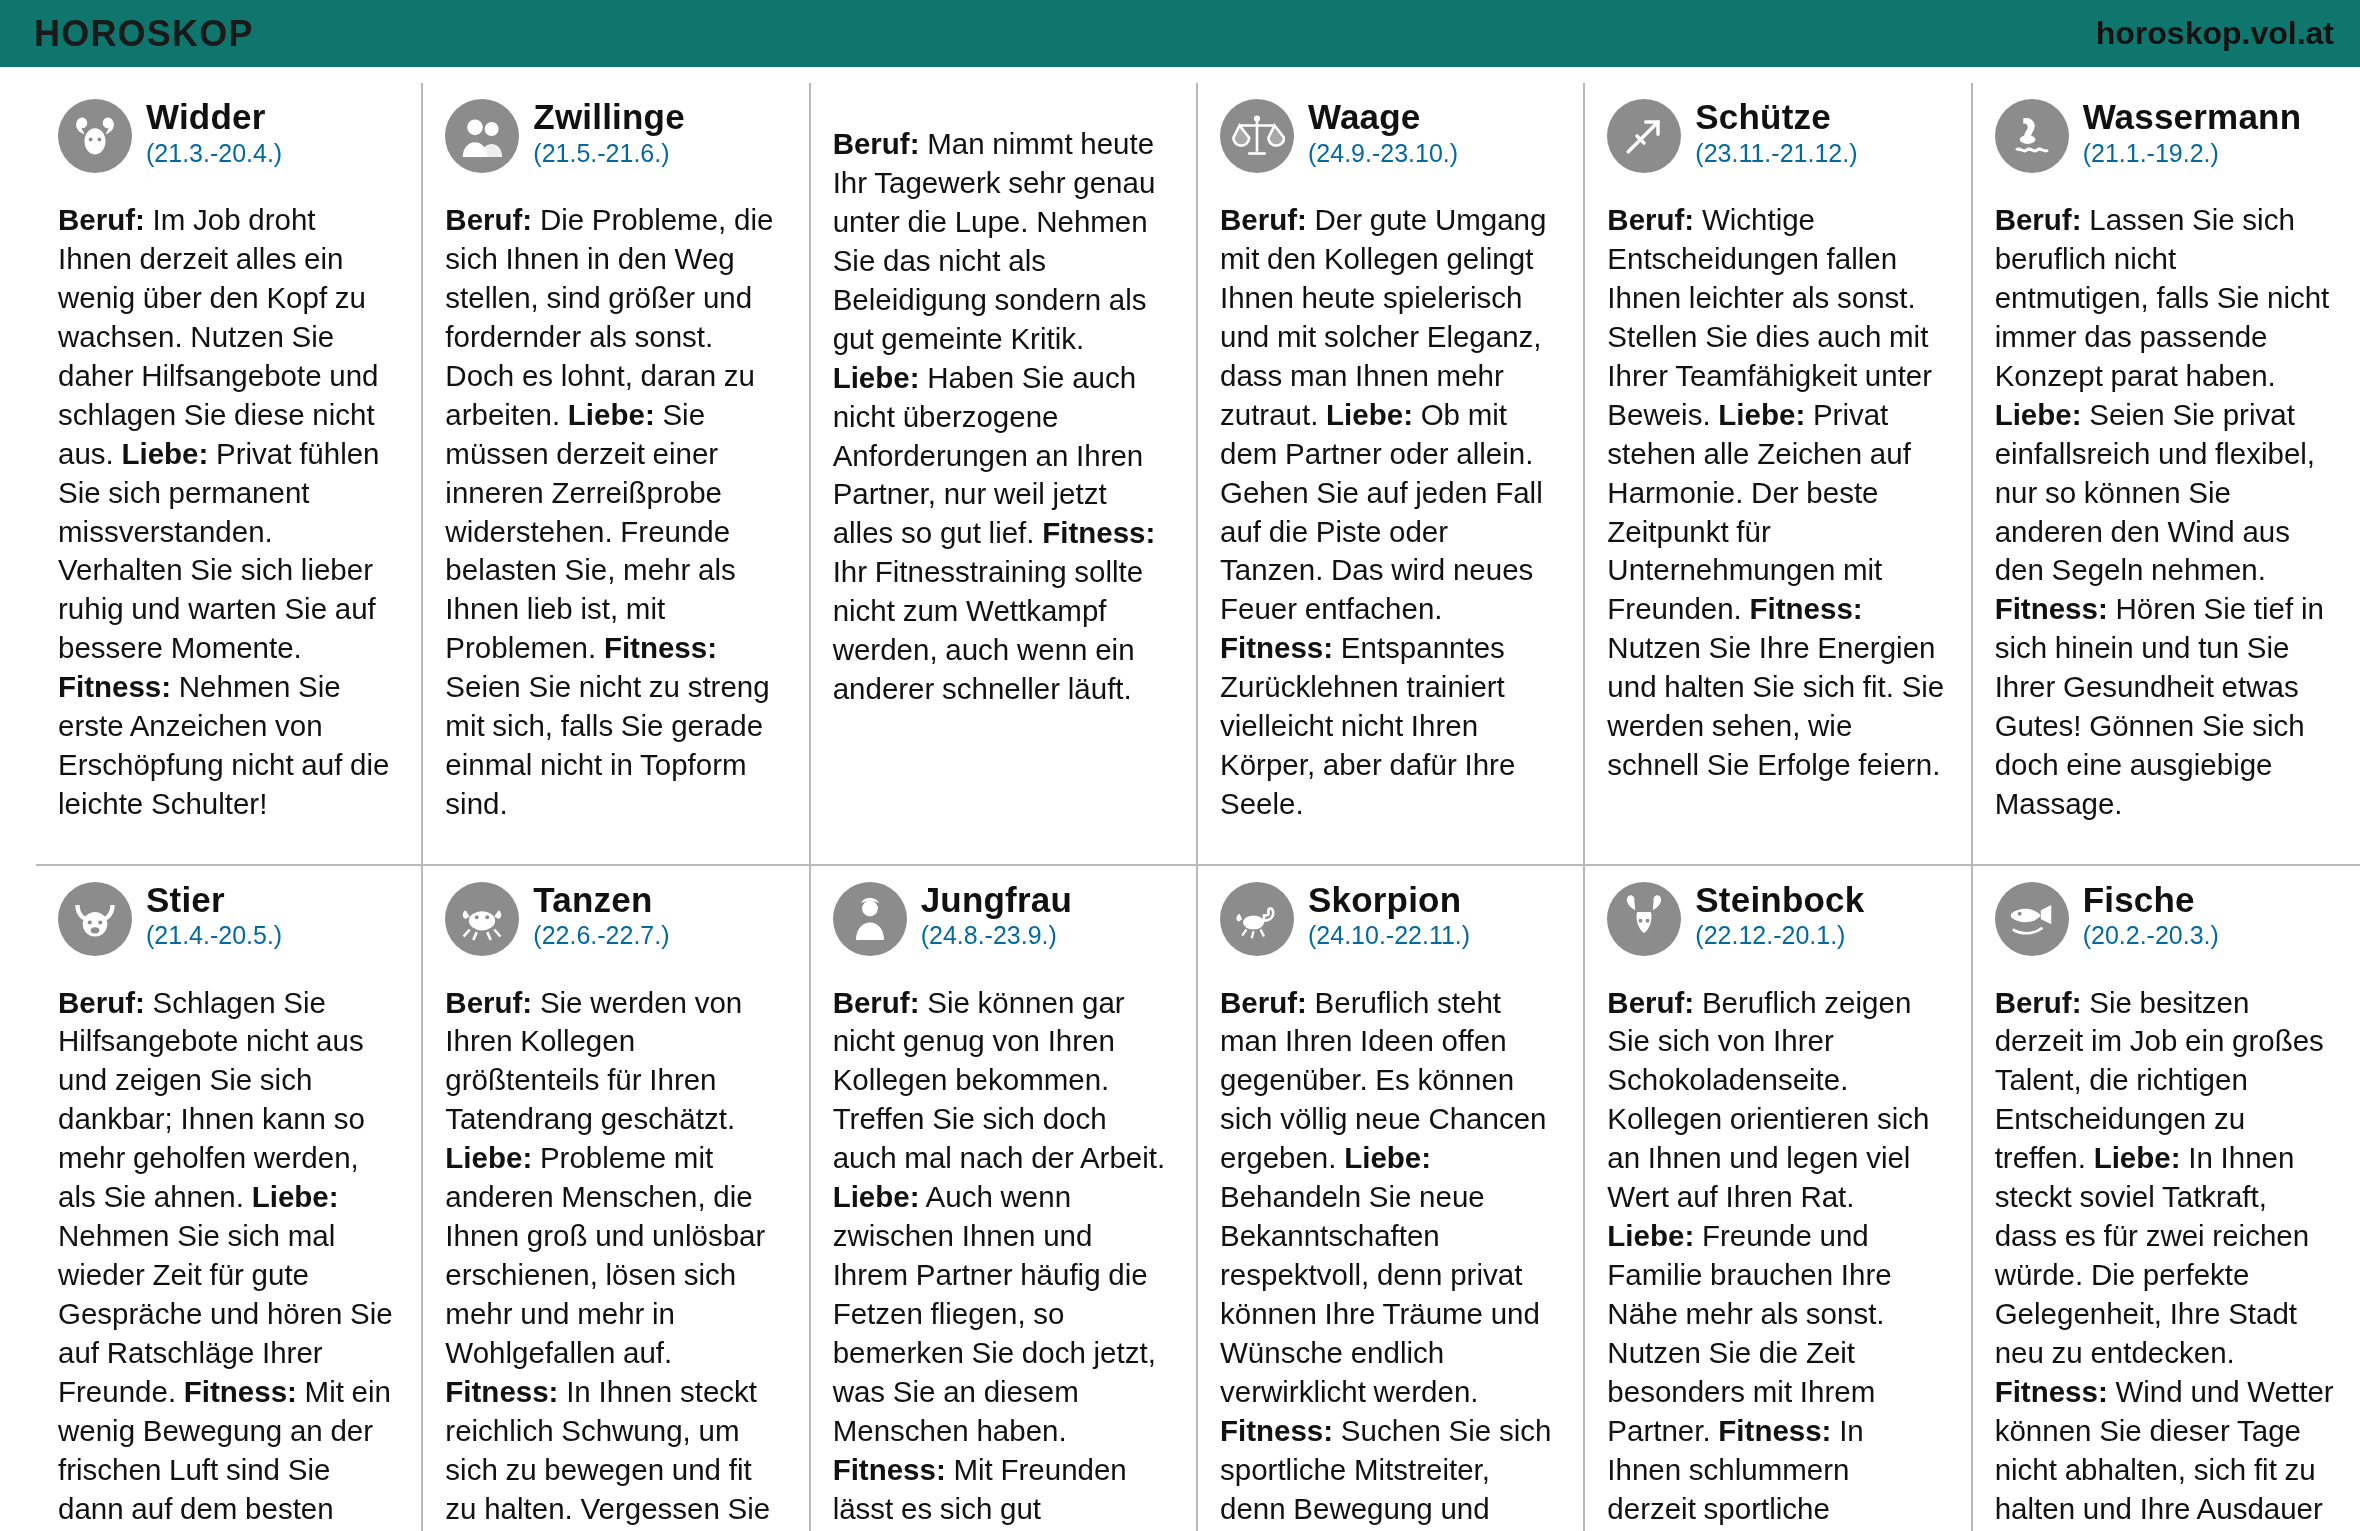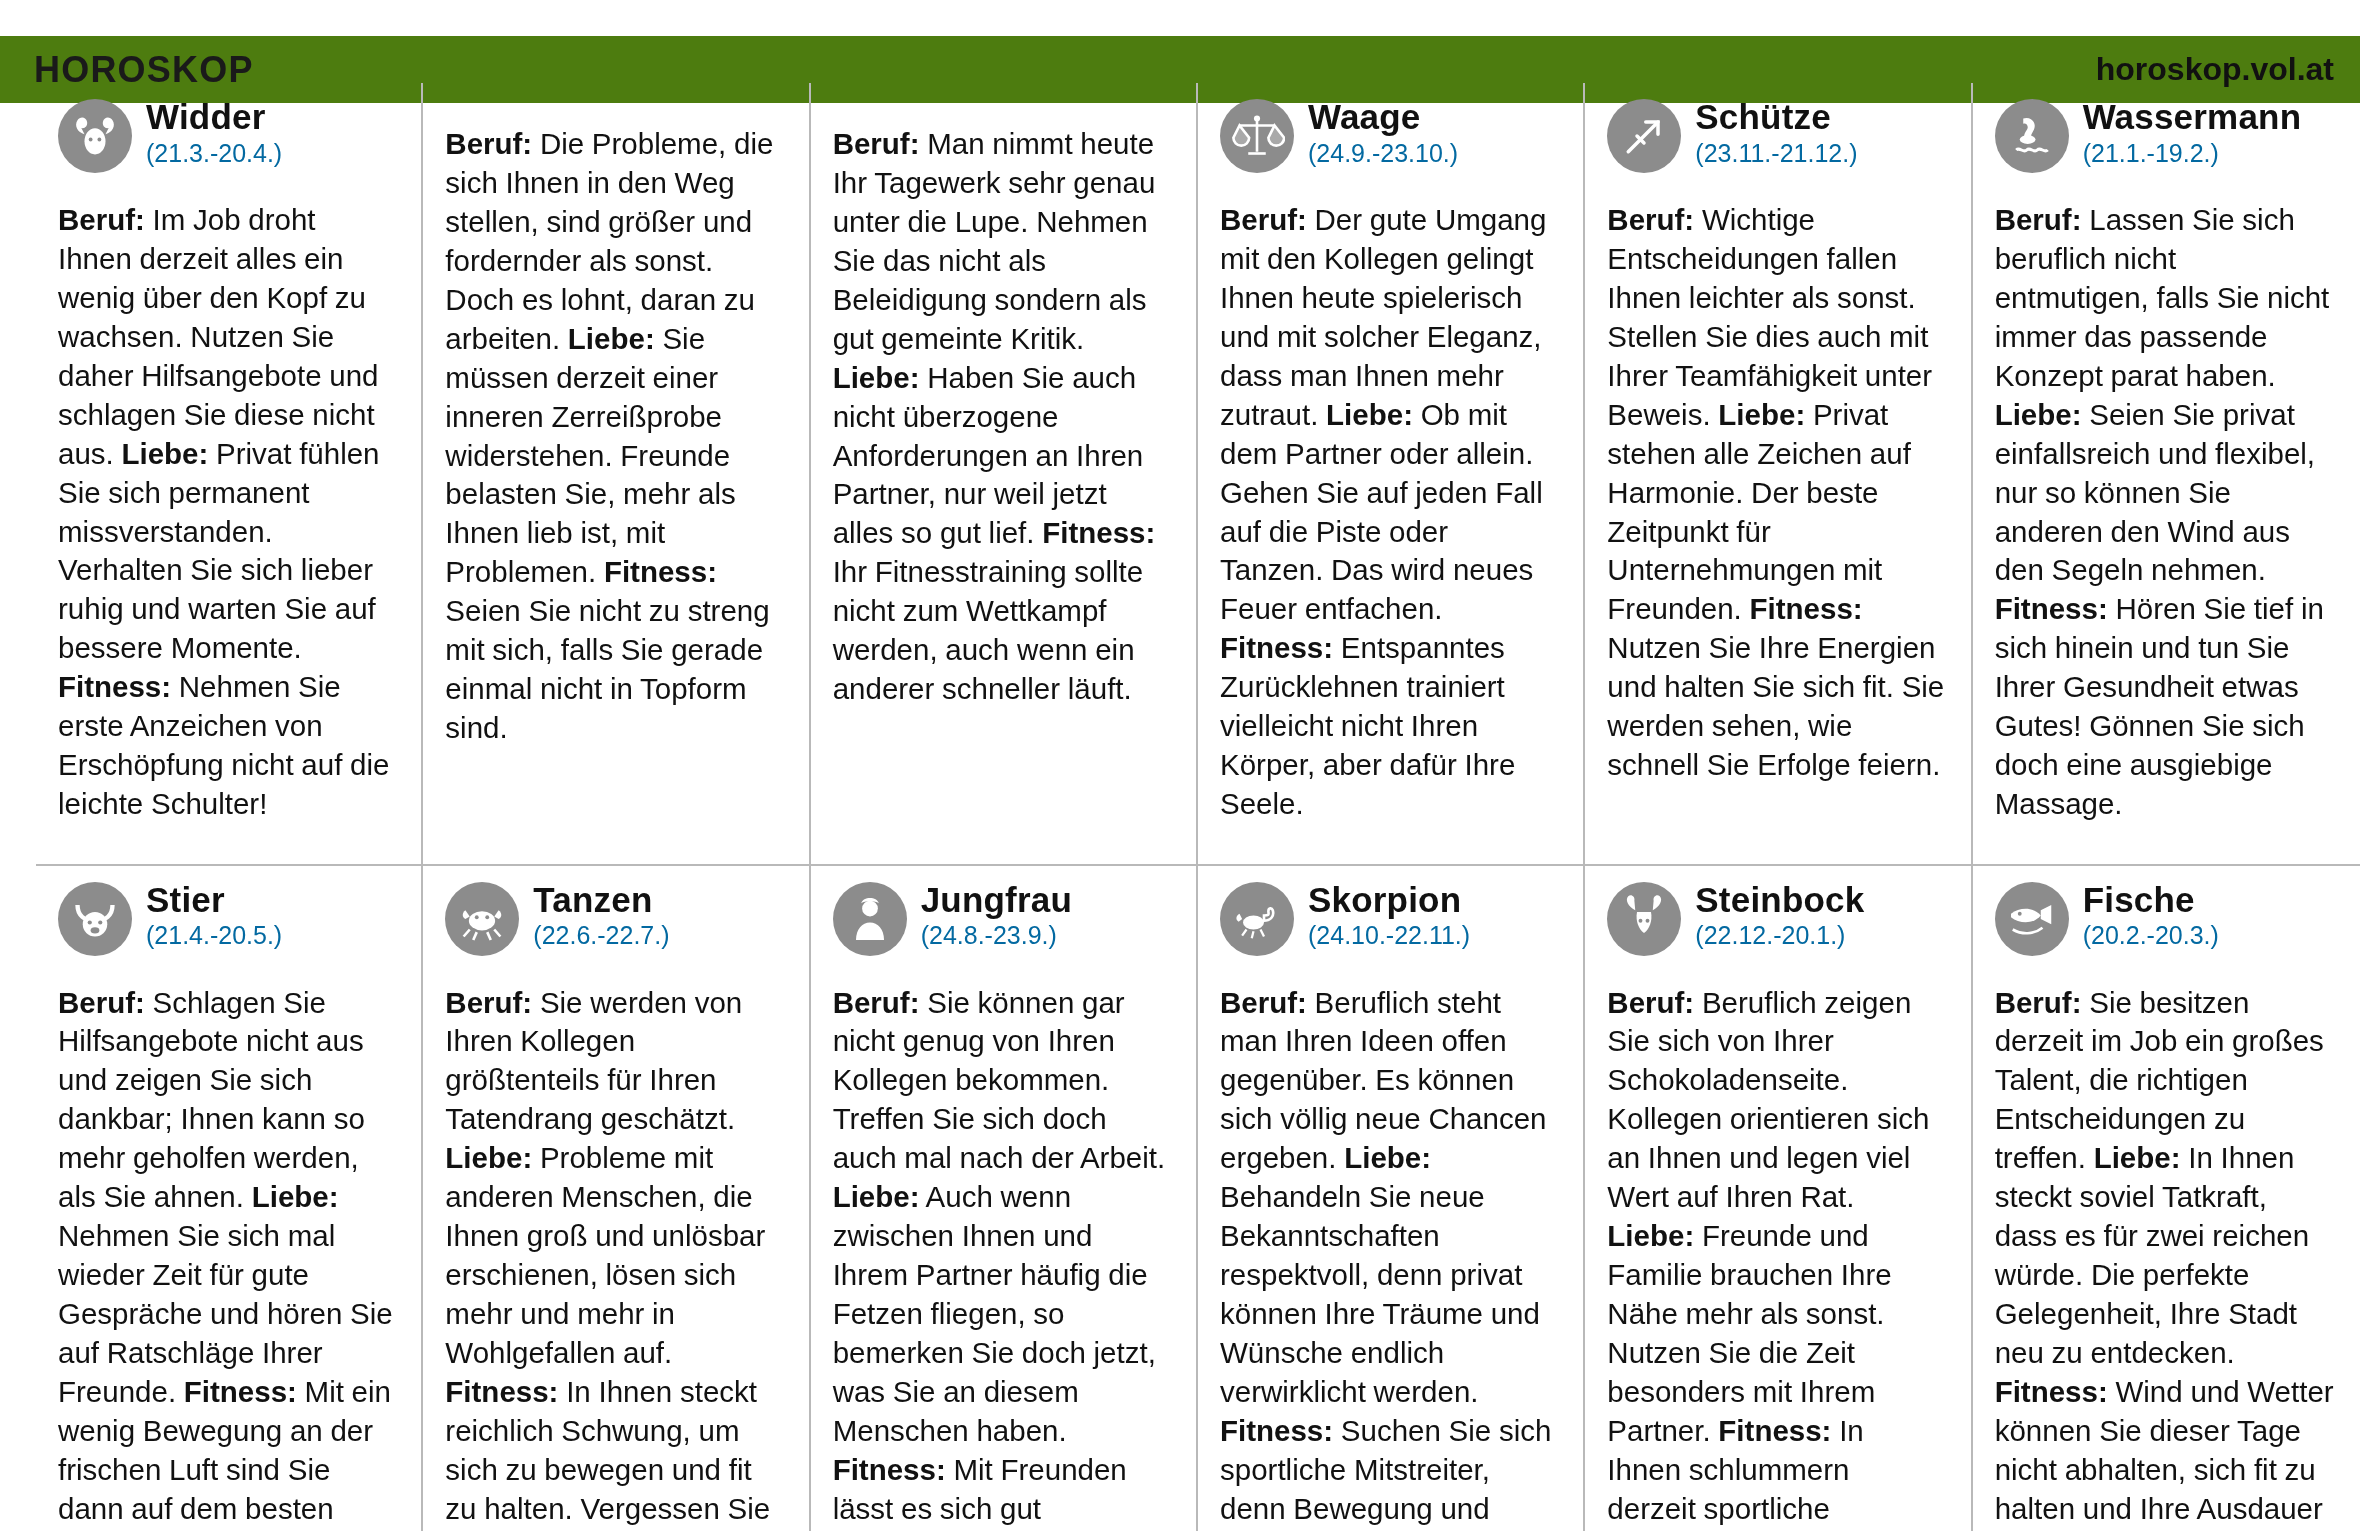--- a/index.html
+++ b/index.html
@@ -12,27 +12,26 @@
     width: 2360px;
     height: 1531px;
     position: relative;
     background: #ffffff;
     overflow: hidden;
   }
 
   
   .header {
     height: 70px;
-    background: #4d7c0f;
+    background: #0f766e;
     display: flex;
     align-items: center;
     justify-content: space-between;
     padding: 0 26px 0 34px;
     border-bottom: 3px solid #ffffff;
-    margin-top: 36px;
   }
   .header-title {
     font-size: 36px;
     font-weight: bold;
     letter-spacing: 1.2px;
     color: #1a1a1a;
   }
   .header-url {
     font-size: 32px;
     font-weight: bold;
@@ -128,20 +127,36 @@
             </svg>
           </div>
           <div class="sign-titles">
             <div class="sign-name">Widder</div>
             <div class="sign-dates">(21.3.-20.4.)</div>
           </div>
         </div>
         <p class="sign-text"><b>Beruf:</b> <span>Im Job droht Ihnen derzeit alles ein wenig über den Kopf zu wachsen. Nutzen Sie daher Hilfsangebote und schlagen Sie diese nicht aus.</span> <b>Liebe:</b> <span>Privat fühlen Sie sich permanent missverstanden. Verhalten Sie sich lieber ruhig und warten Sie auf bessere Momente.</span> <b>Fitness:</b> <span>Nehmen Sie erste Anzeichen von Erschöpfung nicht auf die leichte Schulter!</span></p>
       </div>
       <div class="sign">
+        <div class="sign-head">
+          <div class="sign-emblem">
+            <svg width="56" height="56" viewBox="0 0 64 64">
+              <g fill="#fff">
+                <circle cx="24" cy="22" r="9"></circle>
+                <path d="M10 56c0-10 6-17 14-17s14 7 14 17z"></path>
+                <circle cx="43" cy="24" r="8"></circle>
+                <path d="M31 56c0-9 5-15 12-15s12 6 12 15z" opacity=".85"></path>
+              </g>
+            </svg>
+          </div>
+          <div class="sign-titles">
+            <div class="sign-name">Zwillinge</div>
+            <div class="sign-dates">(21.5.-21.6.)</div>
+          </div>
+        </div>
         <p class="sign-text"><b>Beruf:</b> <span>Die Probleme, die sich Ihnen in den Weg stellen, sind größer und fordernder als sonst. Doch es lohnt, daran zu arbeiten.</span> <b>Liebe:</b> <span>Sie müssen derzeit einer inneren Zerreißprobe widerstehen. Freunde belasten Sie, mehr als Ihnen lieb ist, mit Problemen.</span> <b>Fitness:</b> <span>Seien Sie nicht zu streng mit sich, falls Sie gerade einmal nicht in Topform sind.</span></p>
       </div>
       <div class="sign">
         <p class="sign-text"><b>Beruf:</b> <span>Man nimmt heute Ihr Tagewerk sehr genau unter die Lupe. Nehmen Sie das nicht als Beleidigung sondern als gut gemeinte Kritik.</span> <b>Liebe:</b> <span>Haben Sie auch nicht überzogene Anforderungen an Ihren Partner, nur weil jetzt alles so gut lief.</span> <b>Fitness:</b> <span>Ihr Fitnesstraining sollte nicht zum Wettkampf werden, auch wenn ein anderer schneller läuft.</span></p>
       </div>
       <div class="sign">
         <div class="sign-head">
           <div class="sign-emblem">
             <svg width="56" height="56" viewBox="0 0 64 64">
               <g stroke="#fff" stroke-width="3" fill="none">

